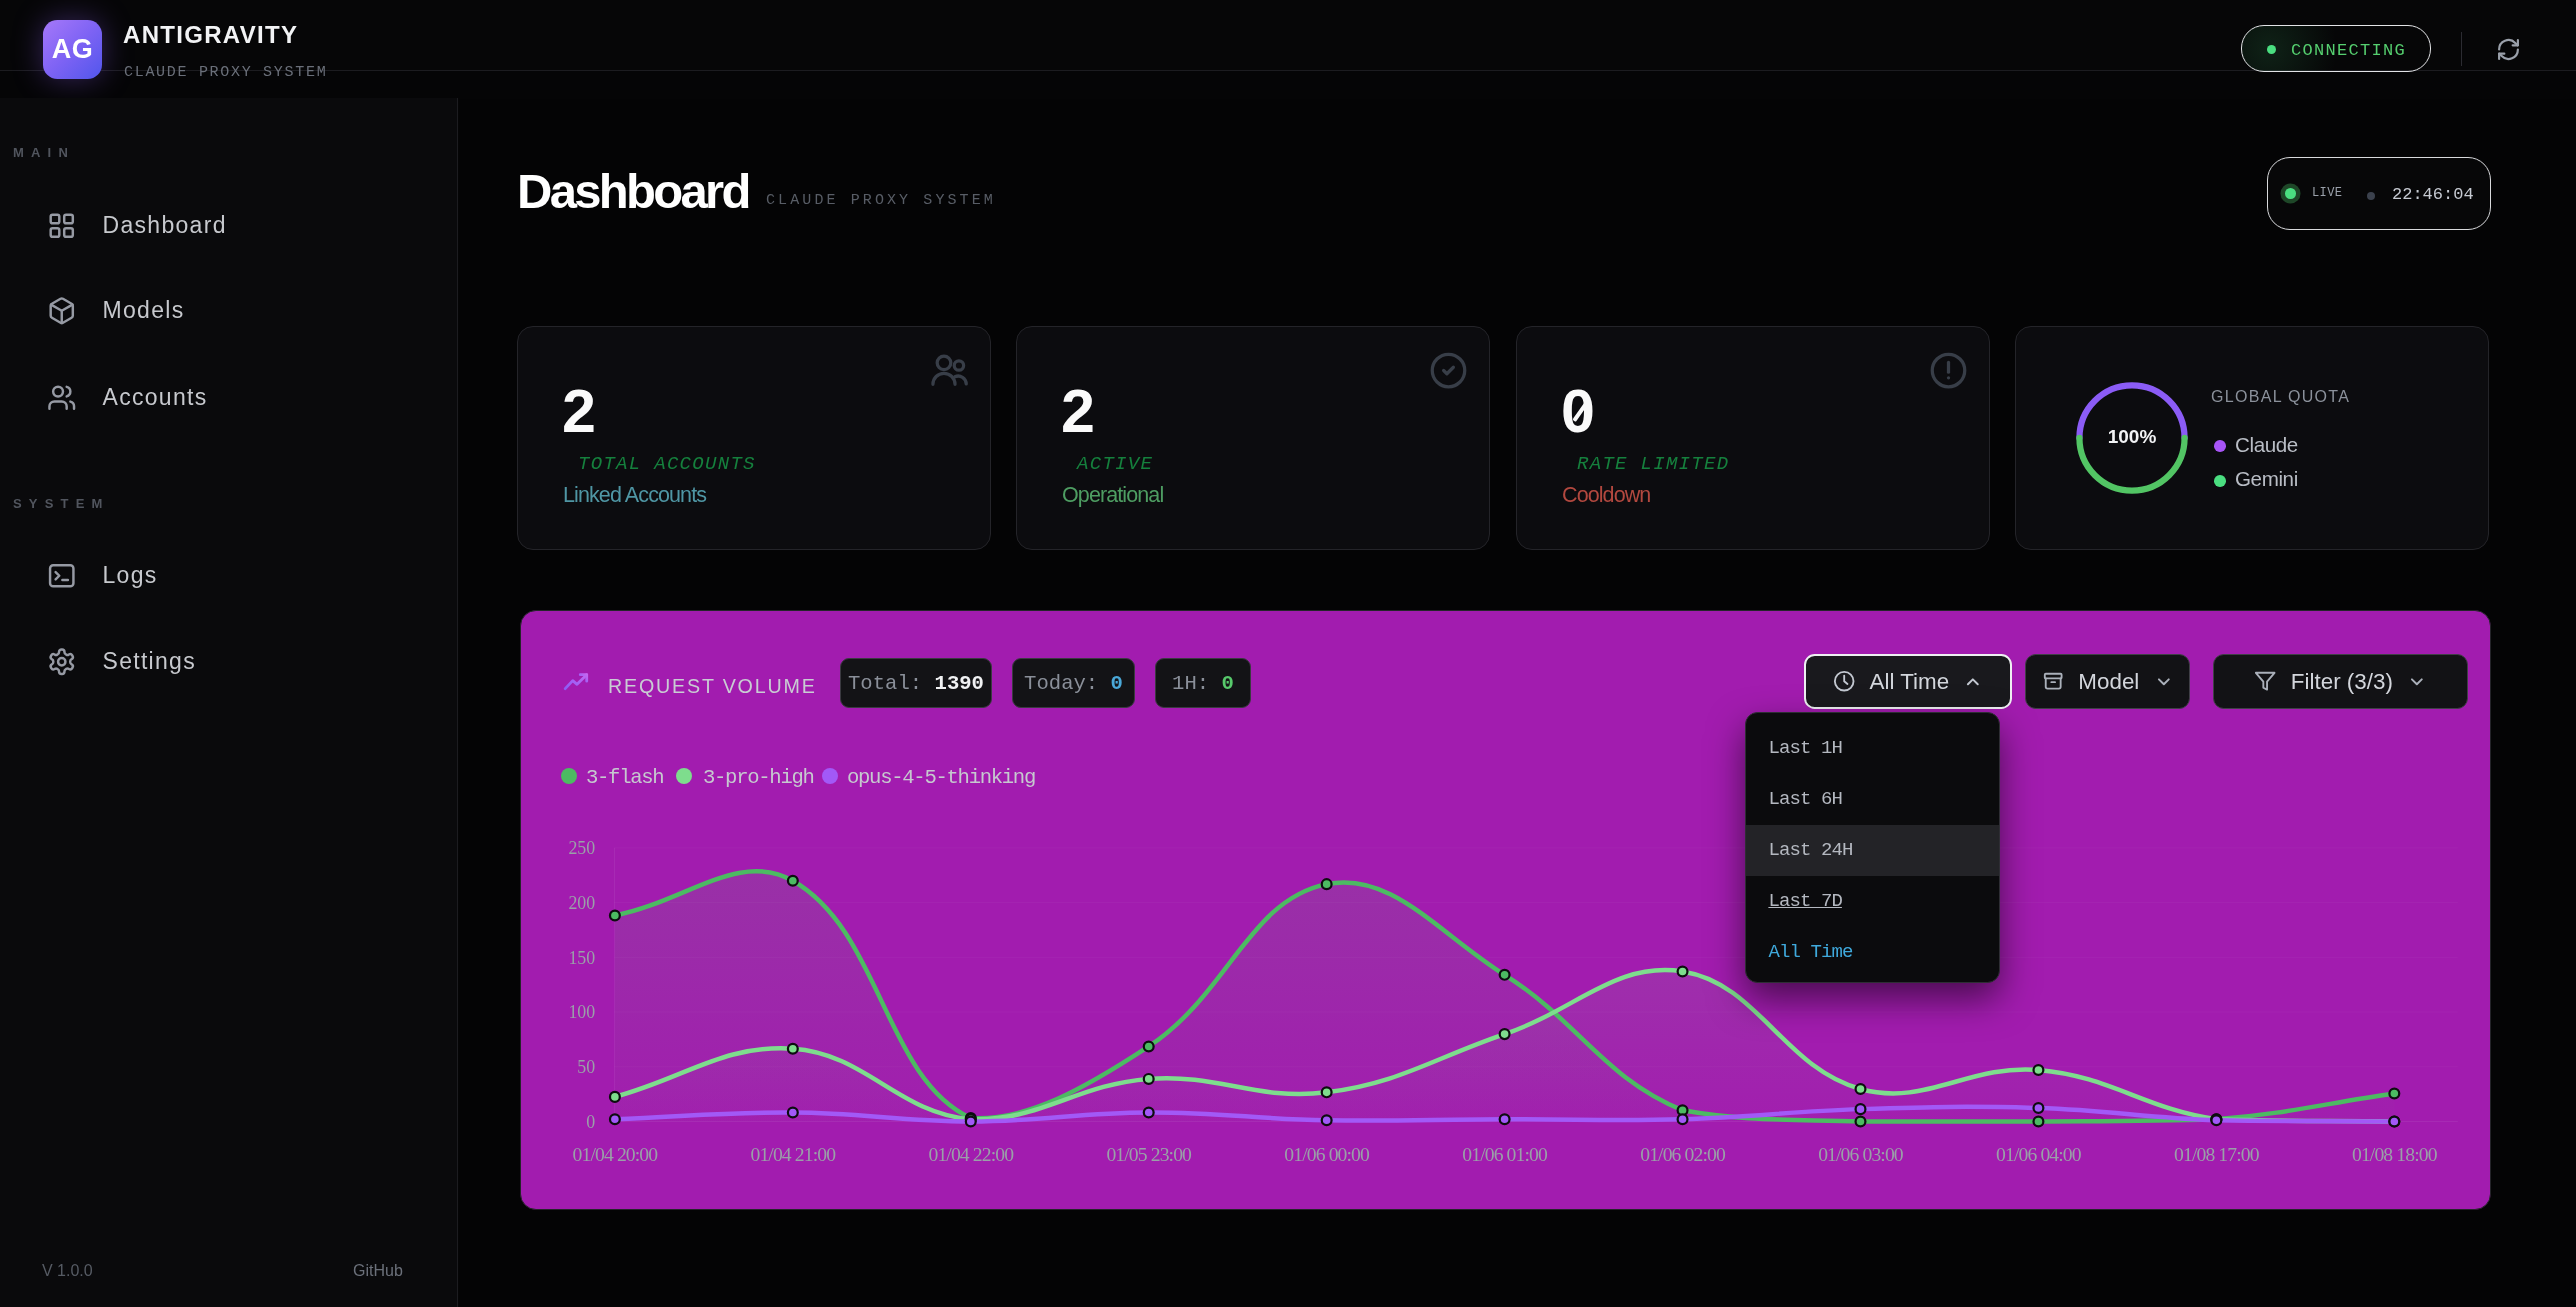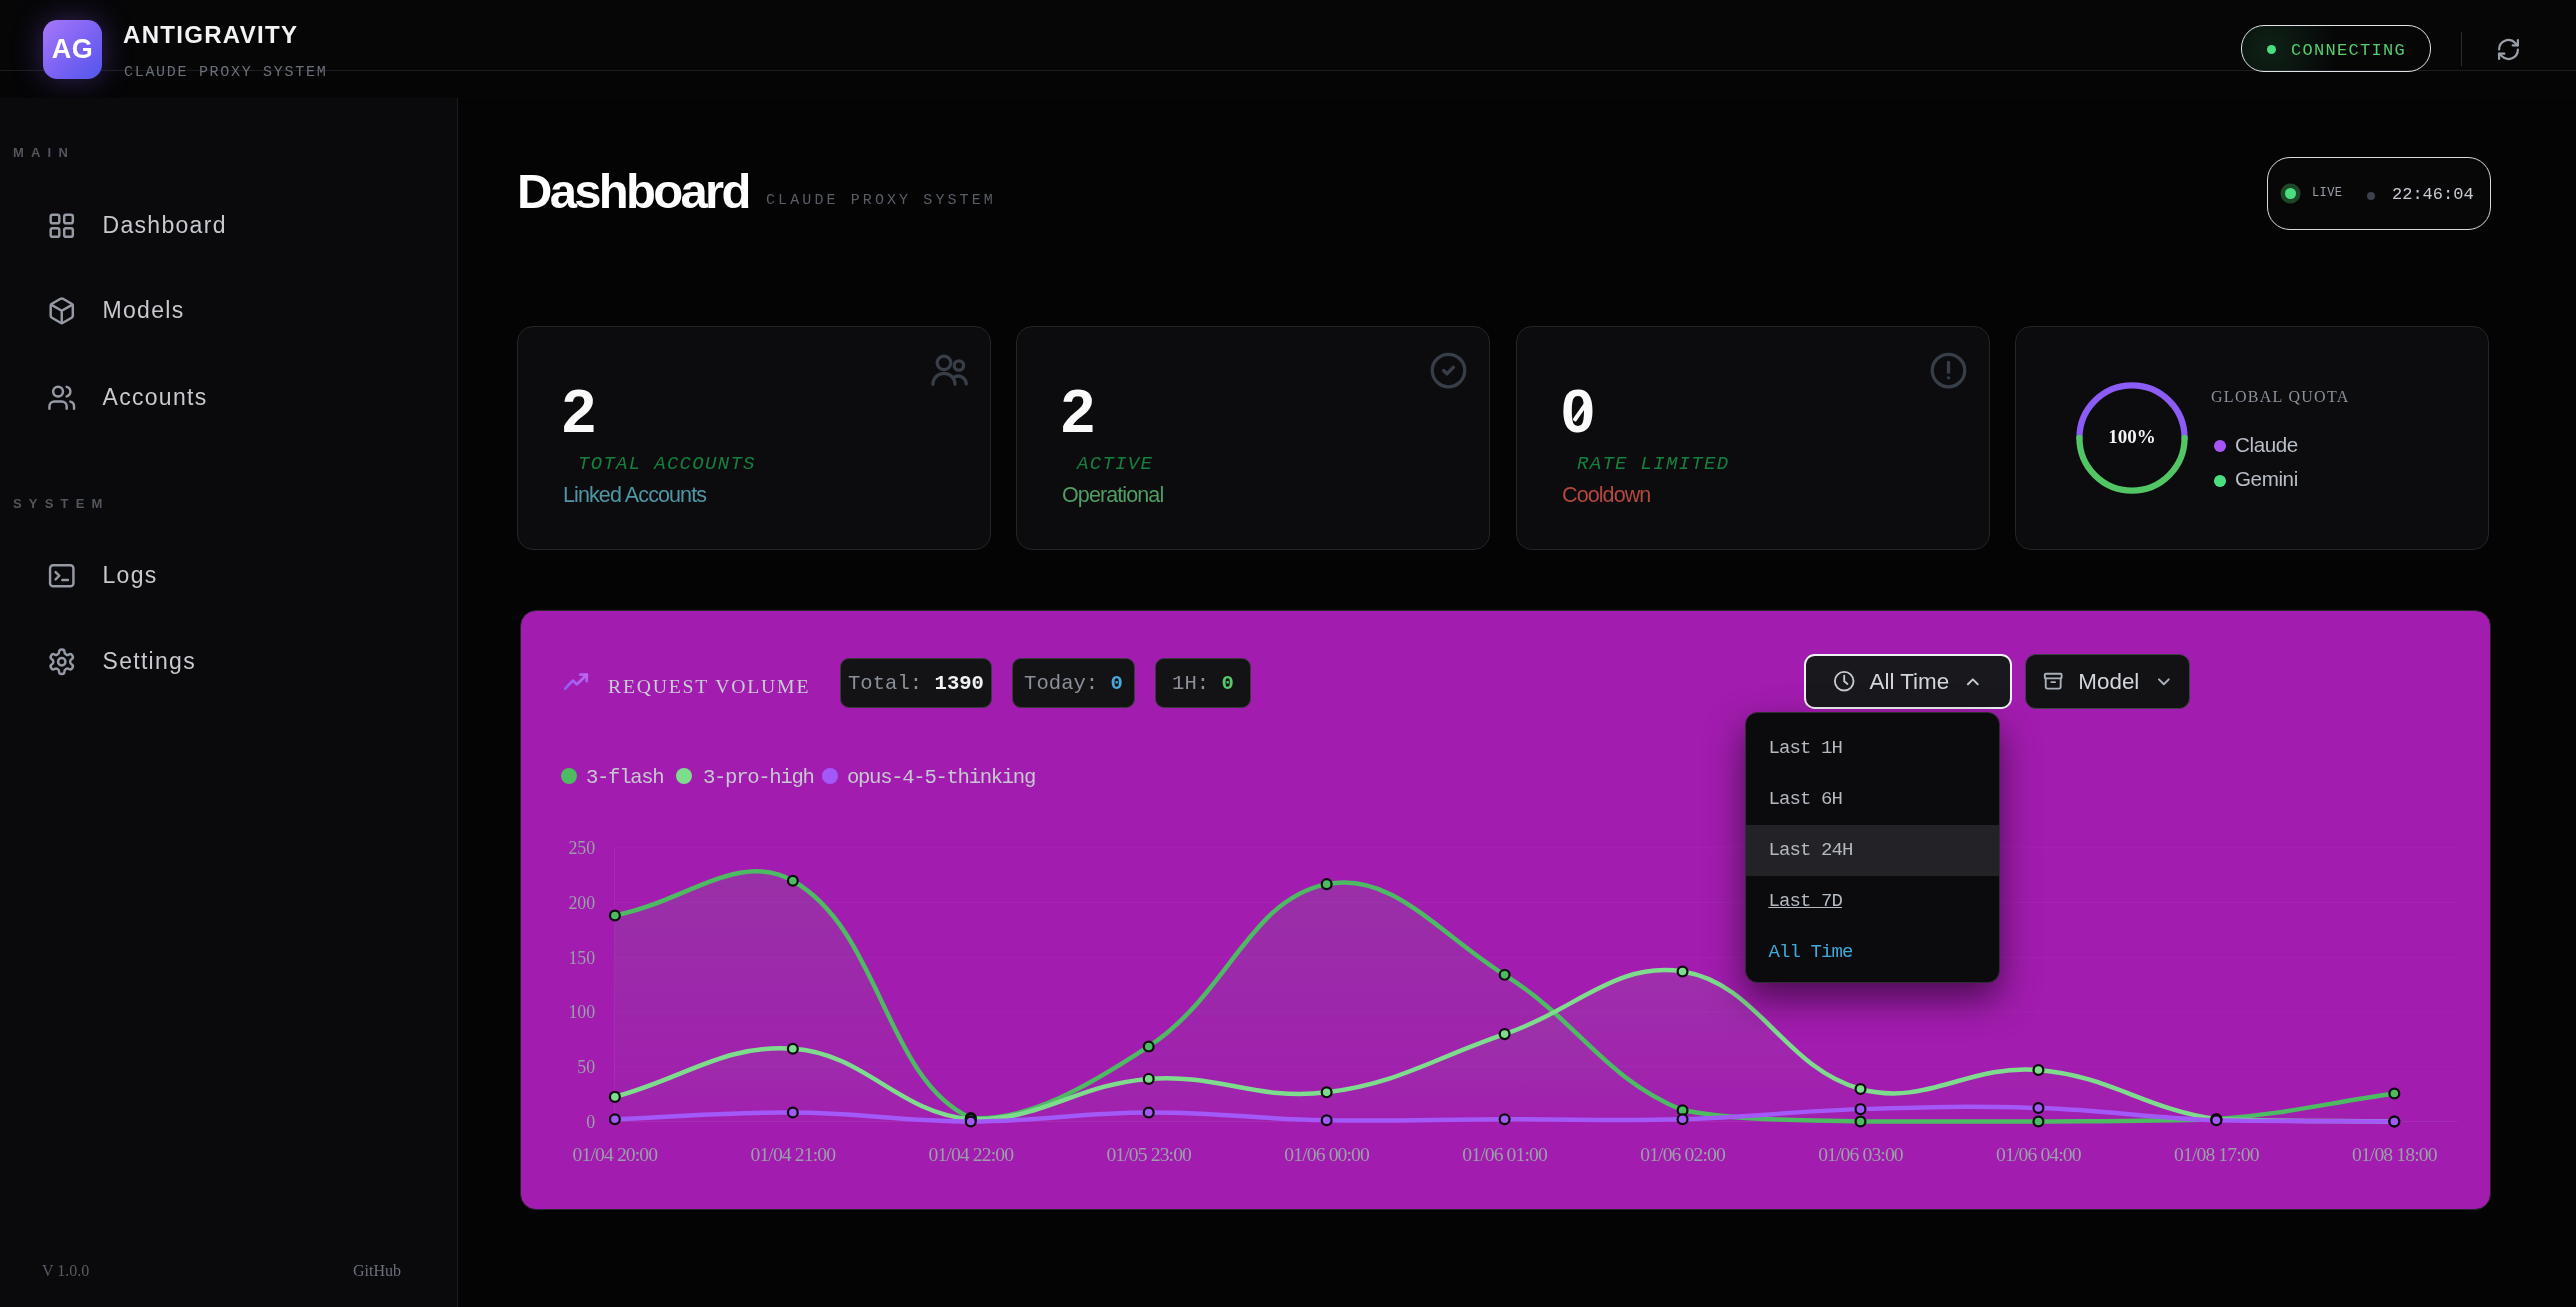--- a/index.html
+++ b/index.html
@@ -1,18 +1,18 @@
 <!DOCTYPE html>
 <html style="font-size:14.3px"><head>
 <meta charset="utf-8">
 <style>
   * { margin:0; padding:0; box-sizing:border-box; }
   html,body { width:2576px; height:1308px; background:#050506; overflow:hidden;
     font-family:"Liberation Sans", sans-serif; }
-  .mono { font-family:Liberation Serif, serif; }
+  .mono { font-family:Liberation Sans, sans-serif; }
 
   
   #header { position:absolute; left:0; top:0; width:2576px; height:71px;
     background:#060607; border-bottom:0.9px solid #1c1c20; }
   #logo { position:absolute; left:43px; top:19.7px; width:59px; height:59px; border-radius:14.3px;
     background:linear-gradient(135deg,#a678f9 0%, #7e63f4 50%, #5156ec 100%);
     box-shadow:0 0 30px rgba(139,92,246,.35);
     display:flex; align-items:center; justify-content:center;
     color:#fff; font-weight:bold; font-size:27px; letter-spacing:0.4px; }
   #brand { position:absolute; left:123px; top:20.6px; color:#f2f3f5; font-size:24px; font-weight:bold; letter-spacing:1.3px; }
@@ -242,20 +242,29 @@
         <polyline points="6 15 12 9 18 15"></polyline>
       </svg>
   </div>
   <div class="cbtn" style="left:1504px; width:165px;">
     <svg width="22.4" height="22.4" viewBox="0 0 24 24" fill="none" stroke="#aab0ba" stroke-width="2" stroke-linecap="round" stroke-linejoin="round">
         <rect x="3" y="4" width="18" height="5" rx="1"></rect>
         <path d="M4 9v9a2 2 0 0 0 2 2h12a2 2 0 0 0 2-2V9"></path>
         <path d="M10 13h4"></path>
       </svg>
     <span>Model</span>
+    <svg width="19.7" height="19.7" viewBox="0 0 24 24" fill="none" stroke="#aab0ba" stroke-width="2.4" stroke-linecap="round" stroke-linejoin="round">
+        <polyline points="6 9 12 15 18 9"></polyline>
+      </svg>
+  </div>
+  <div class="cbtn" style="left:1692px; width:255px;">
+    <svg width="22.4" height="22.4" viewBox="0 0 24 24" fill="none" stroke="#aab0ba" stroke-width="2" stroke-linecap="round" stroke-linejoin="round">
+        <polygon points="22 3 2 3 10 12.5 10 19 14 21 14 12.5 22 3"></polygon>
+      </svg>
+    <span>Filter (3/3)</span>
     <svg width="19.7" height="19.7" viewBox="0 0 24 24" fill="none" stroke="#aab0ba" stroke-width="2.4" stroke-linecap="round" stroke-linejoin="round">
         <polyline points="6 9 12 15 18 9"></polyline>
       </svg>
   </div>
 
   <div class="ldot" style="left:40px; background:#4cbb62;"></div>
   <div class="ltext" style="left:65px;">3-flash</div>
   <div class="ldot" style="left:155px; background:#7edd8d;"></div>
   <div class="ltext" style="left:182px;">3-pro-high</div>
   <div class="ldot" style="left:301px; background:#a259f7;"></div>

